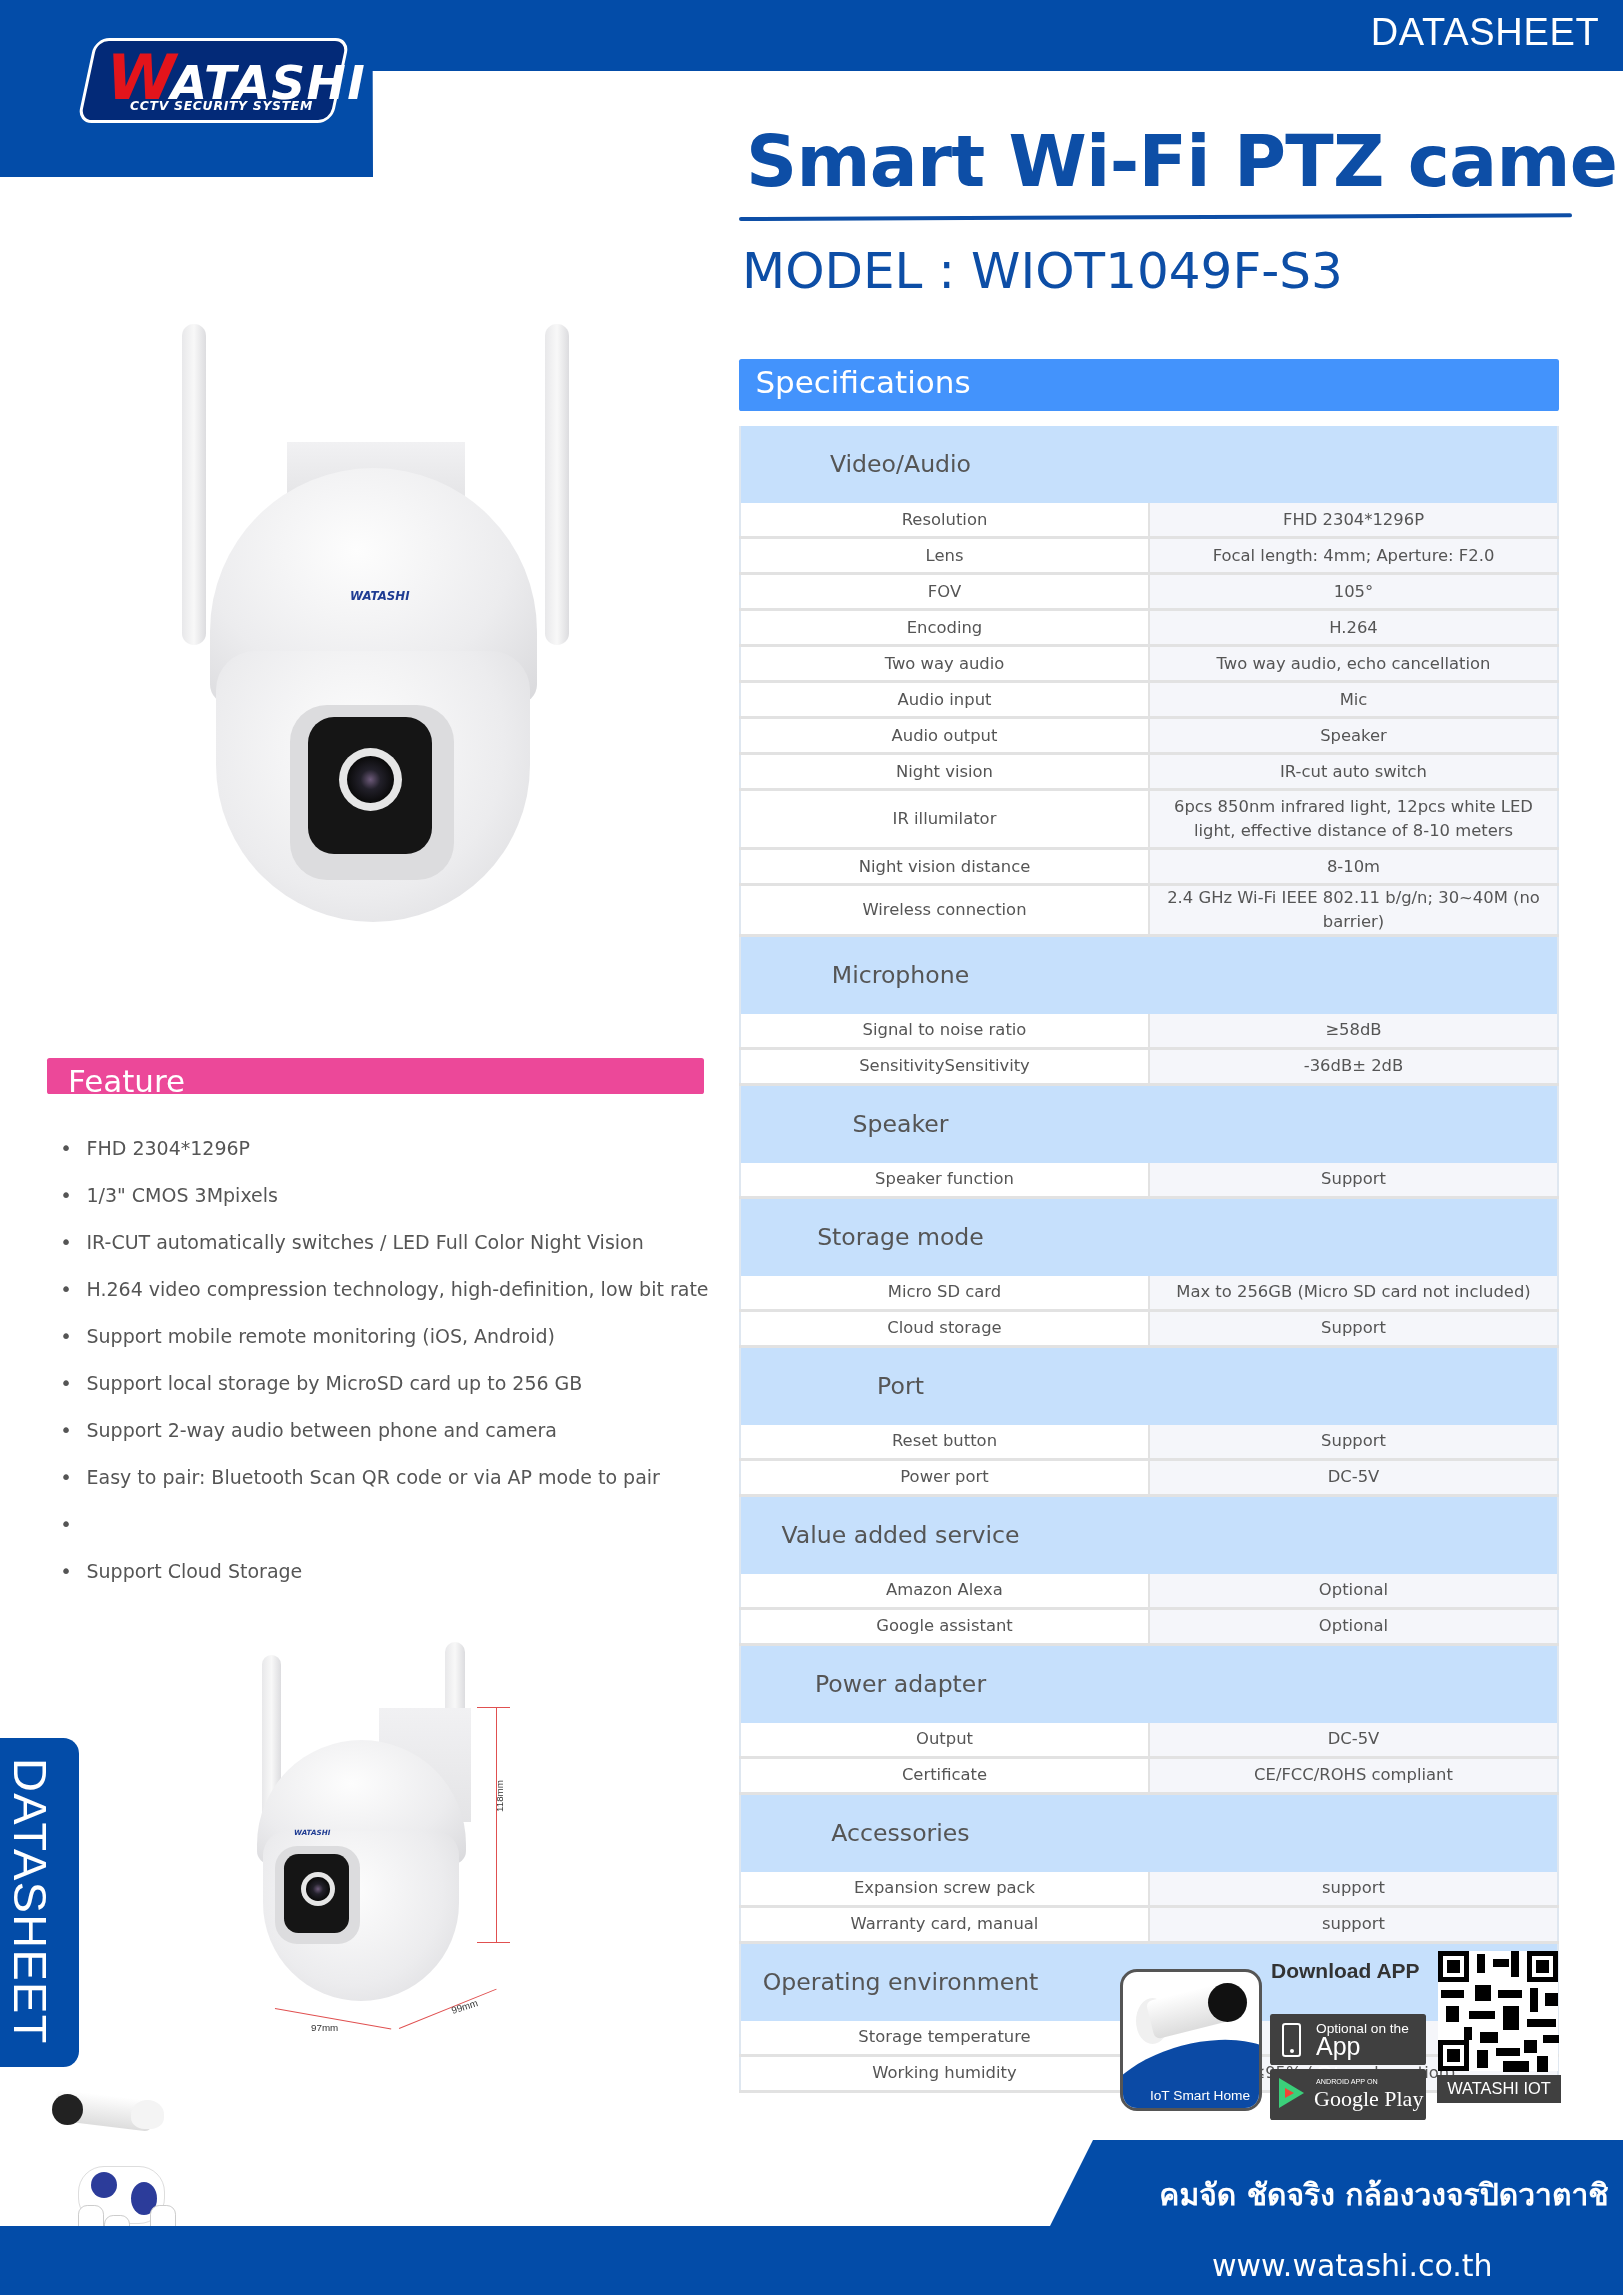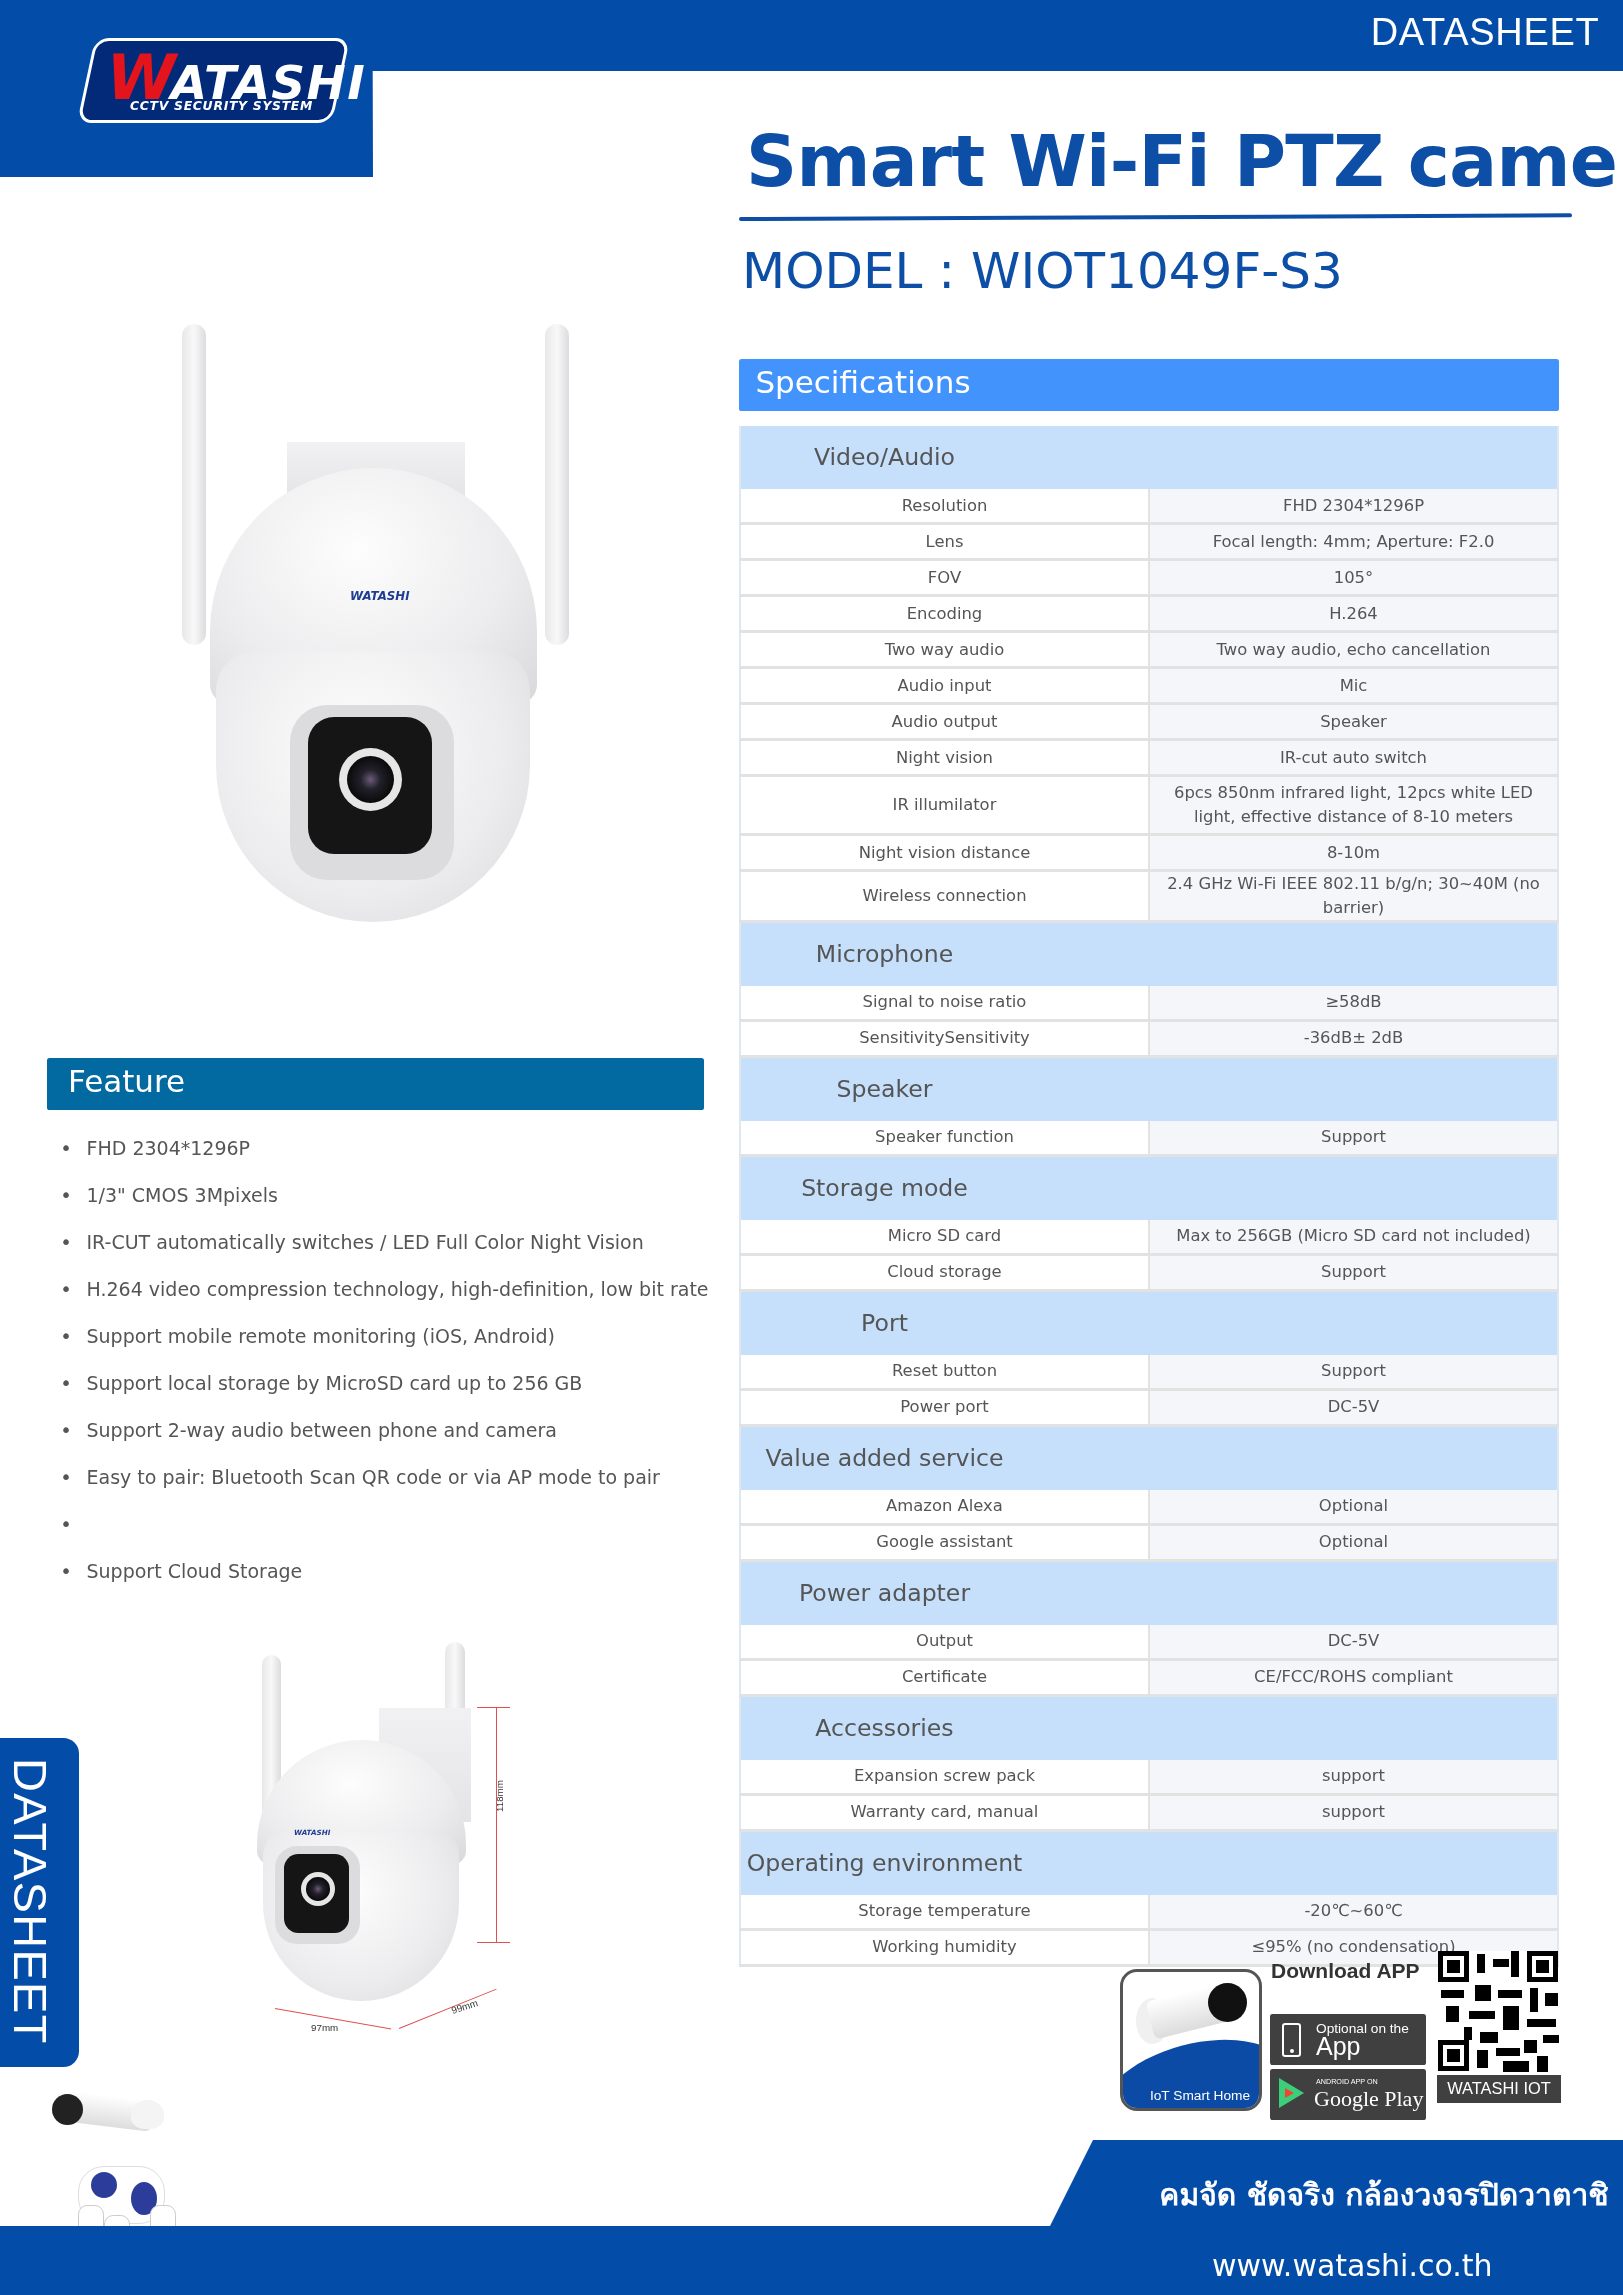--- a/index.html
+++ b/index.html
@@ -34,37 +34,37 @@
   .antenna { position:absolute; width:23.6px; height:321px; background:linear-gradient(90deg,#e8e8ea,#f8f8f8,#dcdcdf); border-radius:11.8px; }
   .mount { position:absolute; background:linear-gradient(180deg,#f1f1f3,#e4e4e6); }
   .dome { position:absolute; background:radial-gradient(ellipse at 45% 35%, #fdfdfd 0%, #ececee 60%, #d8d8db 100%); }
   .face-ring { position:absolute; background:#dcdcde; border-radius:37px; }
   .face-black { position:absolute; background:#151515; border-radius:26px; }
   .lens-ring { position:absolute; border-radius:50%; background:#e6e6e6; }
   .lens-inner { position:absolute; border-radius:50%; background:radial-gradient(circle at 50% 50%, #6d5a7a 0%, #22202a 30%, #0a0a0a 70%); }
   .mini-logo { position:absolute; font-family:"DejaVu Sans", sans-serif; font-style:italic; font-weight:bold; color:#1f3c93; }
 
   
-  .feature-bar { position:absolute; left:47px; top:1058px; width:657px; height:52px; background:#0369a1; border-radius:2.6px; }
+  .feature-bar { position:absolute; left:47px; top:1058px; width:657px; height:36px; background:#ec4899; border-radius:2.6px; }
   .feature-bar span { position:absolute; left:21px; top:5.2px; font-size:31px; color:#fff; font-weight:500; }
   .feature-list { position:absolute; left:59px; top:1125px; margin:0; padding:0; list-style:none; width:661px; }
   .feature-list li { position:relative; padding-left:27.5px; height:47px; font-size:19px; color:#555; line-height:47px; white-space:nowrap; }
   .feature-list li::before { content:"•"; position:absolute; left:1.3px; top:0; color:#555; font-size:19.6px; }
   .feature-list li.gap { height:47px; }
 
   
   .spec-bar { position:absolute; left:739px; top:359px; width:820px; height:52px; background:#4393fc; border-radius:2.6px; }
   .spec-bar span { position:absolute; left:16.4px; top:5.2px; font-size:31px; color:#fff; font-weight:500; }
   .spec-table { position:absolute; left:739px; top:426px; width:820px; border-collapse:collapse; table-layout:fixed;
                 border-left:2px solid #dfe7f0; border-right:2px solid #dfe7f0; border-bottom:3.3px solid #c9e1fb; }
   .spec-table td { font-size:16.4px; color:#555; text-align:center; padding:0 13px; border-bottom:3.3px solid #e2e2e2; line-height:1.45; }
   .spec-table td.k { width:259px; background:#ffffff; border-right:2.6px solid #e2e2e2; }
   .spec-table td.v { background:#f5f6fa; }
-  .spec-table tr.section td { background:#c6e0fc; height:63px; border-bottom:none; font-size:23.6px; color:#555;
-                              text-align:left; padding:0; }
+  .spec-table tr.section td { background:#c6e0fc; height:45px; border-bottom:none; font-size:23.6px; color:#555;
+                              text-align:left; padding:16px; }
   .spec-table tr.section td span { display:inline-block; width:287px; text-align:center; }
   .spec-table tr.row td { height:33px; }
   .spec-table tr.row.tall td { height:56px; }
 
   
   .side-tab { position:absolute; left:0; top:1738px; width:79px; height:329px; background:#034ca8; border-radius:0 15.7px 15.7px 0; }
   .side-tab span { position:absolute; left:58px; top:19.6px; transform-origin:left top; transform:rotate(90deg);
                    color:#fff; font-size:47px; font-weight:300; letter-spacing:1.3px; white-space:nowrap; font-family:"Liberation Sans", sans-serif; }
 
   

